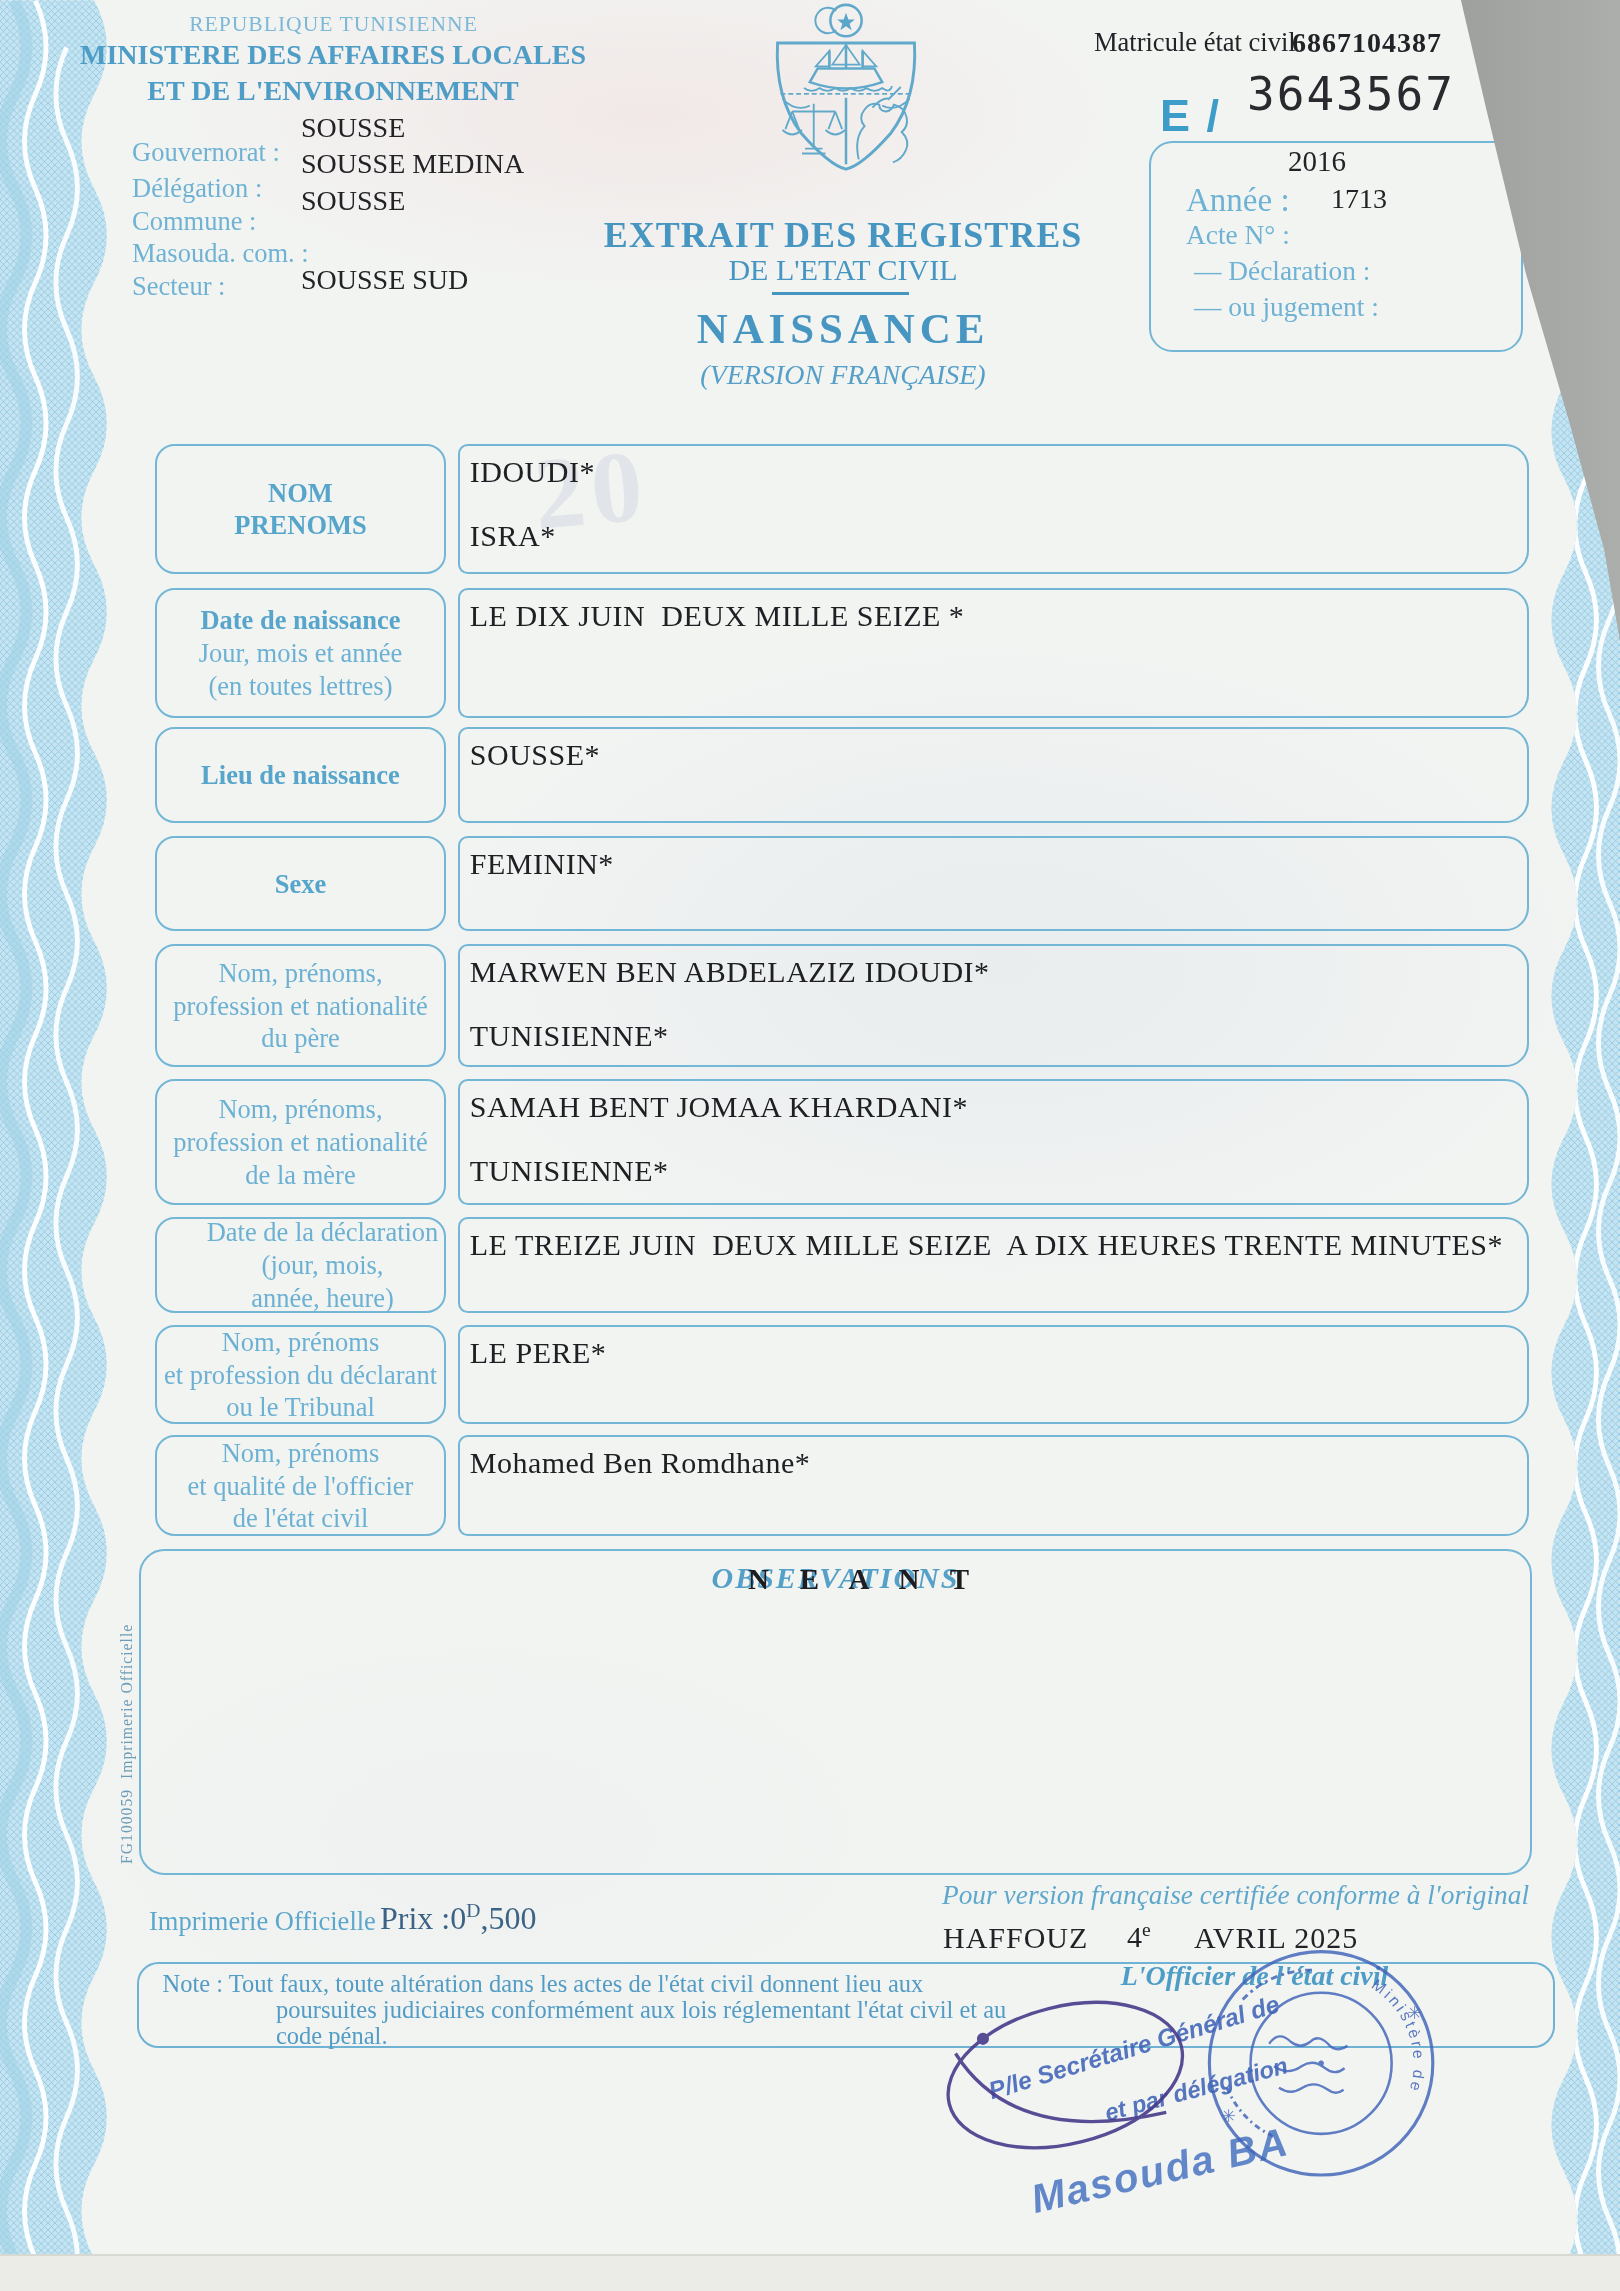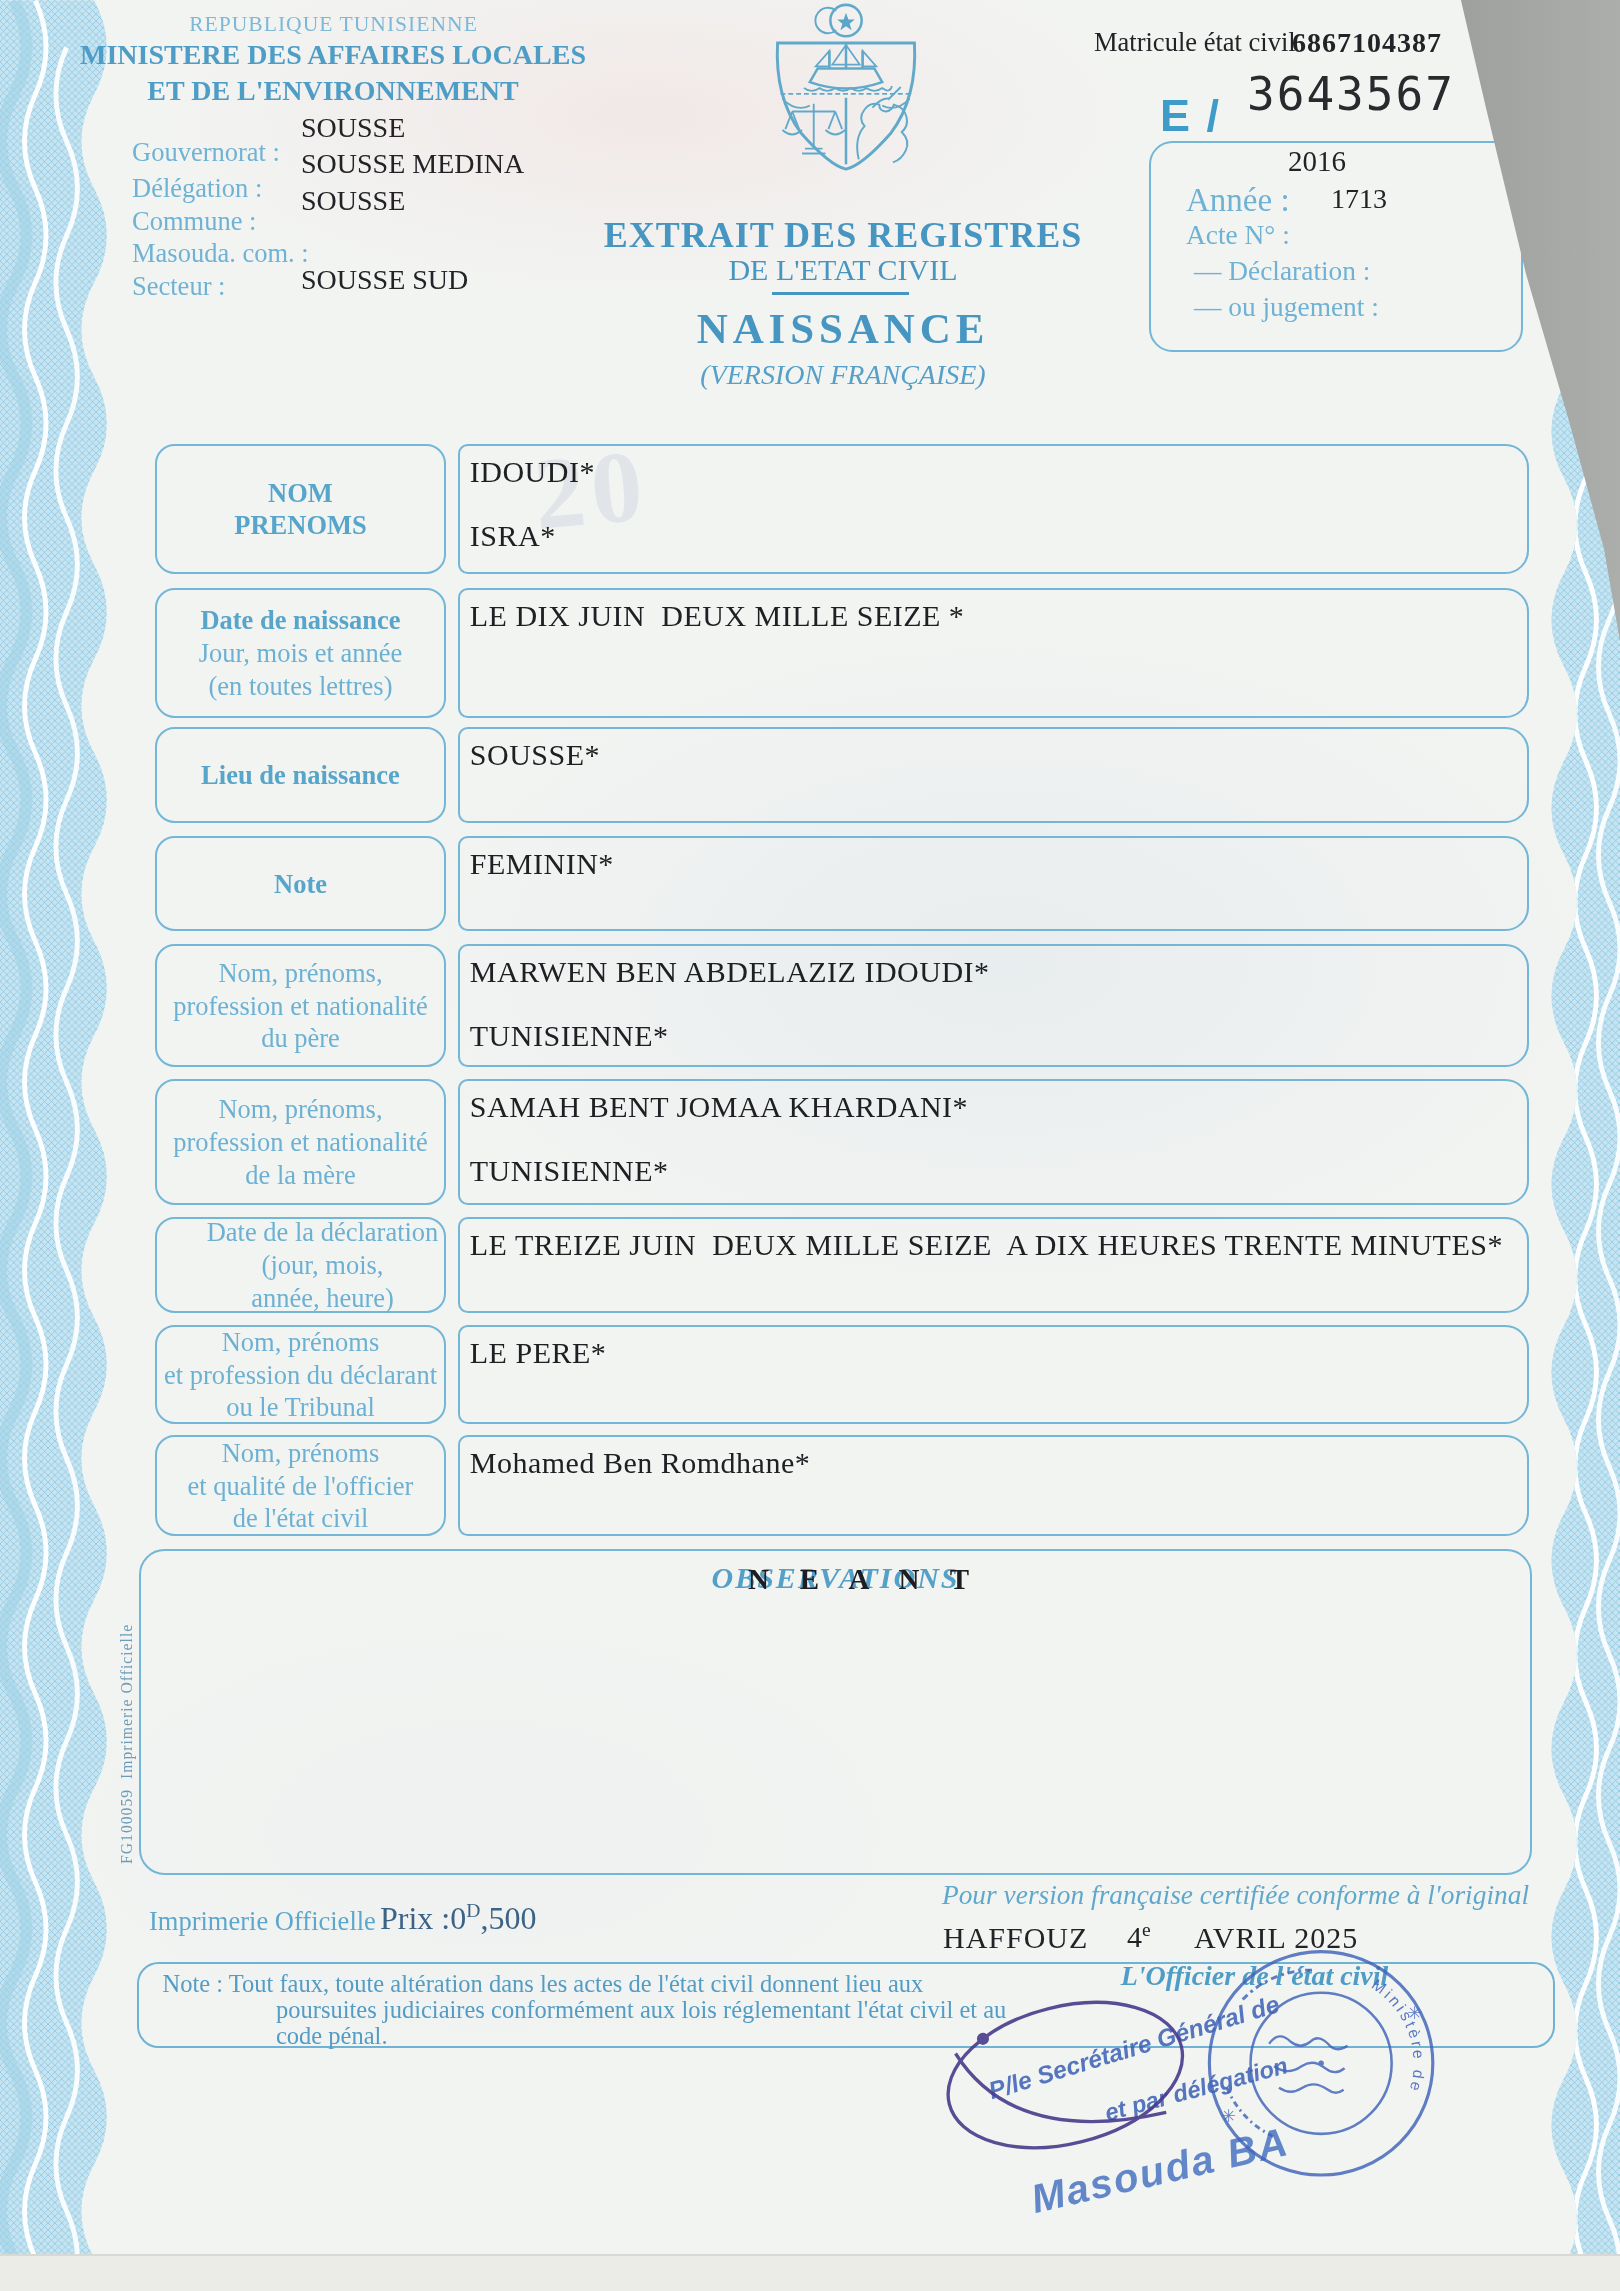--- a/index.html
+++ b/index.html
@@ -164,21 +164,21 @@
   </div>
 
   <div class="labelbox" style="top:727px;height:96px;">
     <span class="lline lbold">Lieu de naissance</span>
   </div>
   <div class="valbox" style="top:727px;height:96px;">
     <span class="val">SOUSSE*</span>
   </div>
 
   <div class="labelbox" style="top:836px;height:95px;">
-    <span class="lline lbold">Note</span>
+    <span class="lline lbold">Sexe</span>
   </div>
   <div class="valbox" style="top:836px;height:95px;">
     <span class="val">FEMININ*</span>
   </div>
 
   <div class="labelbox" style="top:944px;height:123px;">
     <span class="lline">Nom, prénoms,</span>
     <span class="lline">profession et nationalité</span>
     <span class="lline">du père</span>
   </div>

